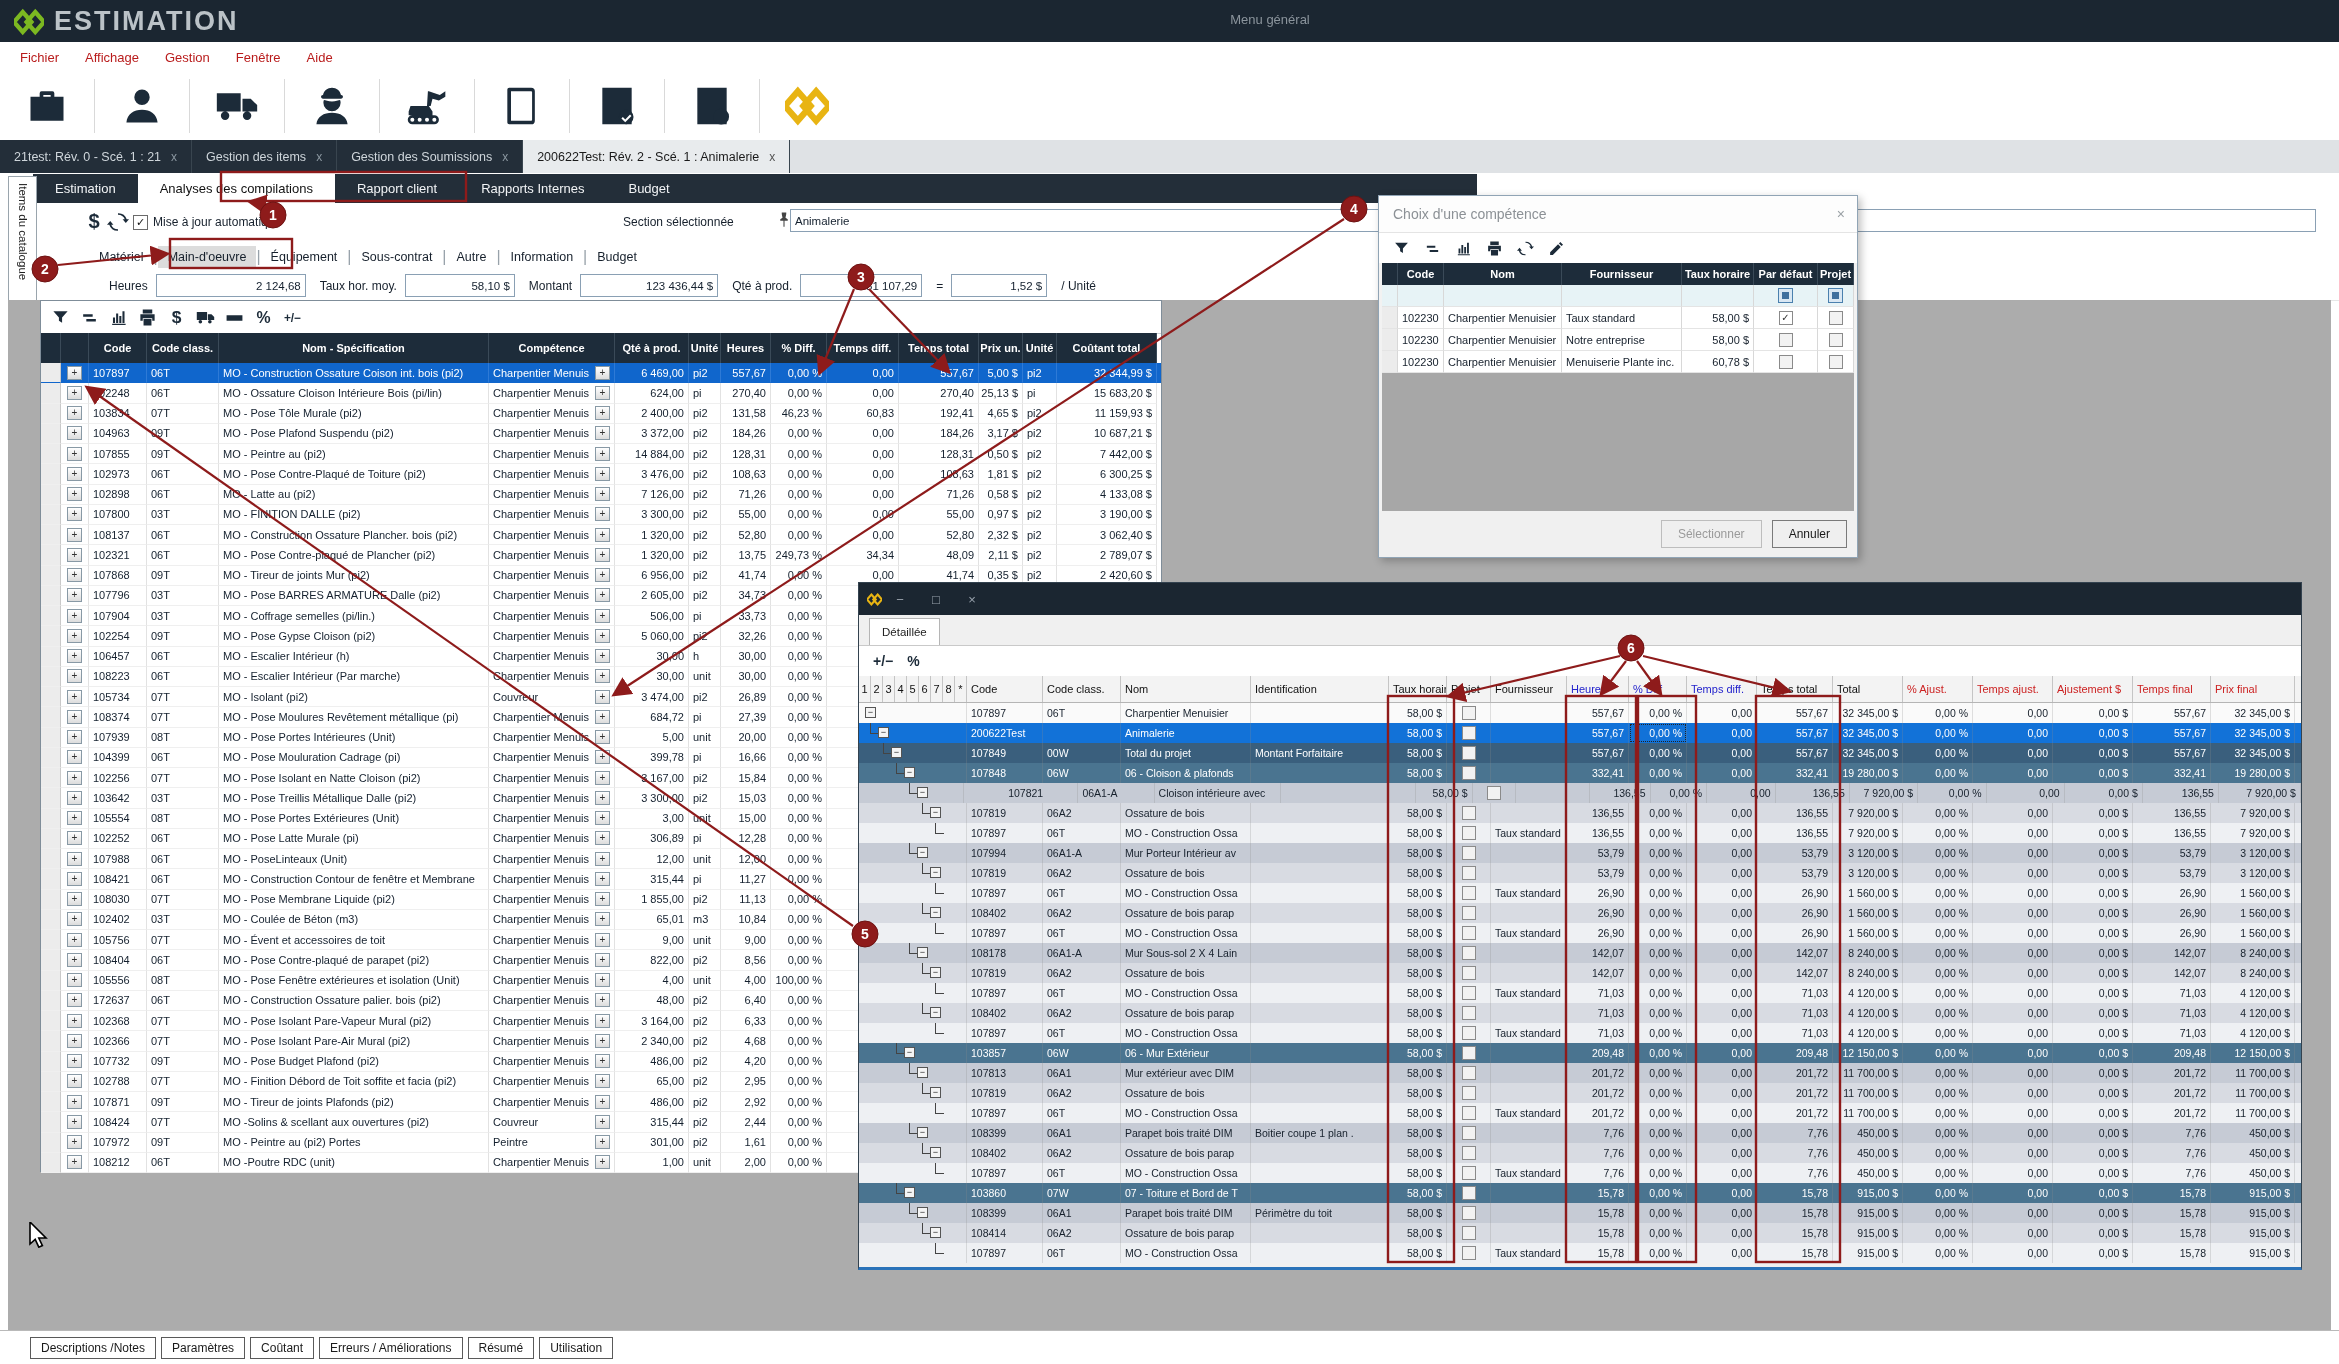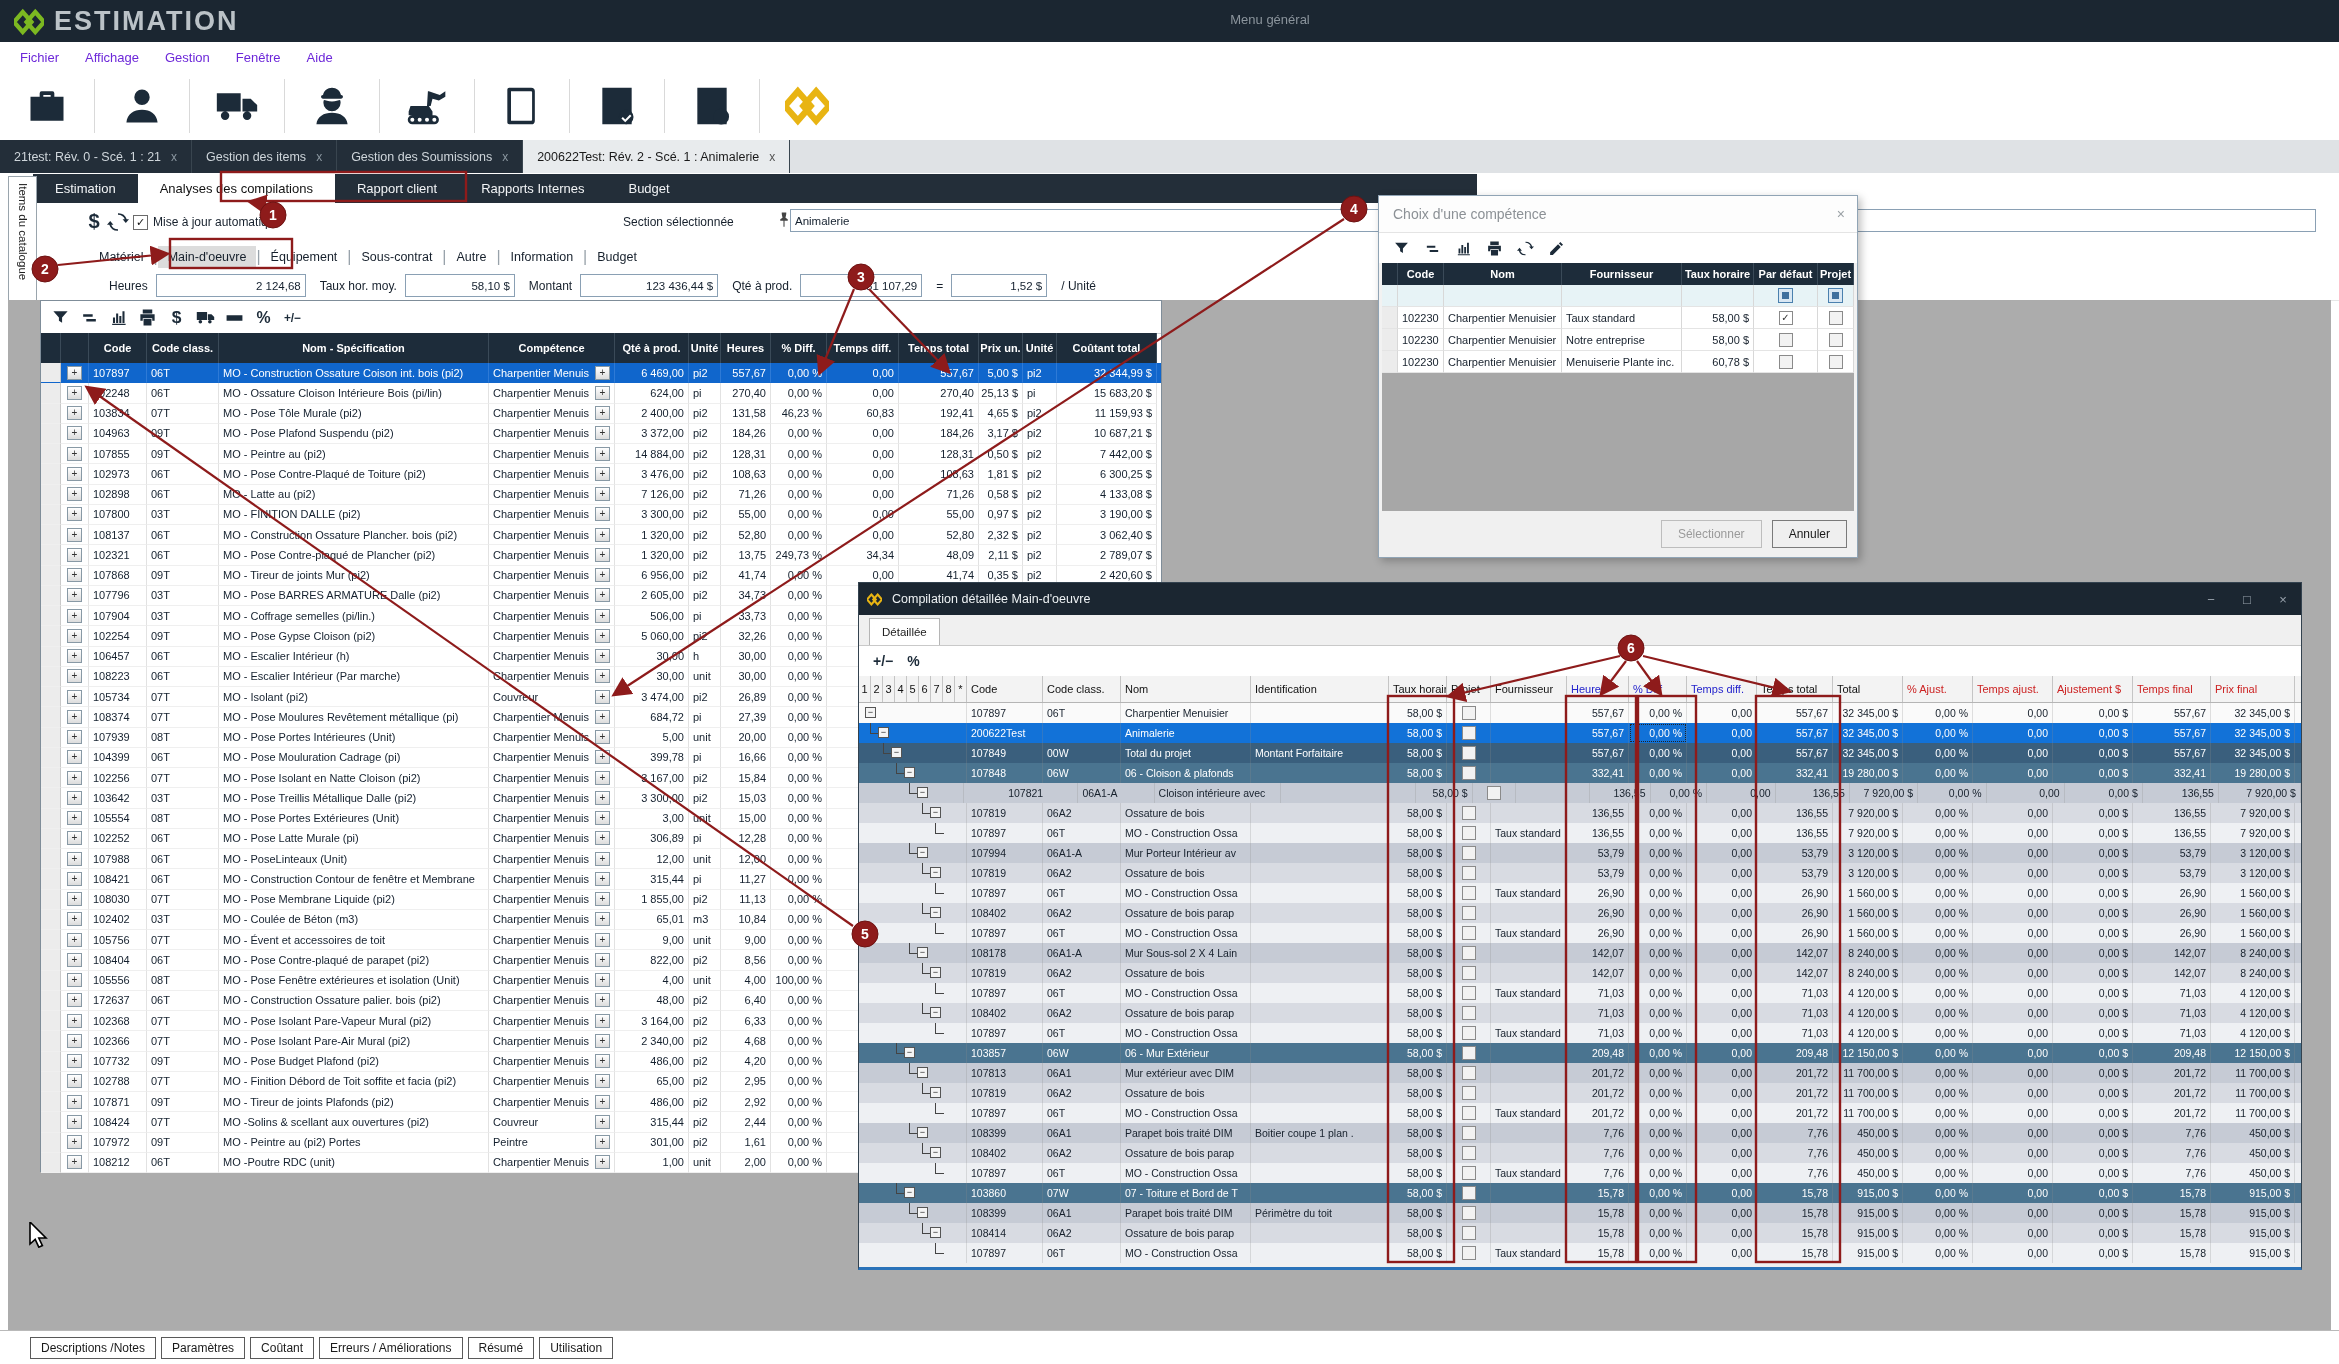--- a/index.html
+++ b/index.html
@@ -6,21 +6,21 @@
   body{width:2339px;height:1364px;position:relative;overflow:hidden;
        font-family:"Liberation Sans","DejaVu Sans",sans-serif;background:#ffffff;
        -webkit-font-smoothing:antialiased;}
   .abs{position:absolute;}
   
   #titlebar{left:0;top:0;width:2339px;height:42px;background:#1b2631;}
   #brand{left:14px;top:6px;display:flex;align-items:center;gap:10px;}
   #brand-name{color:#d7dee2;font-size:27px;font-weight:bold;letter-spacing:2px;opacity:.85;}
   #title-center{left:1140px;top:12px;width:260px;text-align:center;color:#8b949c;font-size:13px;}
   #menubar{left:0;top:42px;width:2339px;height:30px;background:#ffffff;display:flex;align-items:center;border-bottom:1px solid #eee;}
-  #menubar span{margin-left:14px;font-size:13px;color:#6d28d9;padding:3px 6px;}
+  #menubar span{margin-left:14px;font-size:13px;color:#b91c1c;padding:3px 6px;}
   #toolbar{left:0;top:72px;width:2339px;height:68px;background:#fff;display:flex;align-items:center;}
   .tbico{width:46px;height:48px;display:flex;align-items:center;justify-content:center;color:#1c2b39;margin-left:24px;}
   .tbsep{width:1px;height:54px;background:#d9d9d9;margin-left:24px;}
   
   #doctabs{left:0;top:140px;width:2339px;height:33px;background:#232e39;display:flex;align-items:stretch;}
   #doctabs .dtab{display:flex;align-items:center;padding:0 14px;color:#cfd6db;font-size:12.5px;border-right:1px solid #39454f;gap:10px;}
   #doctabs .dtab .x{color:#8b97a0;font-size:12px;}
   #doctabs .dtab.active{background:#e8ebed;color:#1a1a1a;}
   #doctabs .dtab.active .x{color:#555;}
   #doctabs .rest{flex:1;background:#dfe2e5;}
@@ -1220,21 +1220,20 @@
 </div>
 
 <div class="abs" id="cwin">
   <div id="cwin-title">
     <span style="margin-left: 8px; color: rgb(232, 180, 19);" id="cwin-logo">
         <svg width="15" height="15" viewBox="0 0 24 24" style="display: block;">
           <path d="M7 4L14 12L7 20L0 12Z" fill="none" stroke="currentColor" stroke-width="3.4"></path>
           <path d="M17 4L24 12L17 20L10 12Z" fill="none" stroke="currentColor" stroke-width="3.4"></path>
         </svg>
       </span>
-    <span class="t">Compilation détaillée Main-d'oeuvre</span>
     <span class="wb" id="cwb0">−</span>
     <span class="wb" id="cwb1">□</span>
     <span class="wb" id="cwb2">×</span>
   </div>
   <div id="cwin-tabs">
     <span class="tab">Détaillée</span>
   </div>
   <div id="cwin-tools">
     <span>+/−</span>
     <span>%</span>

